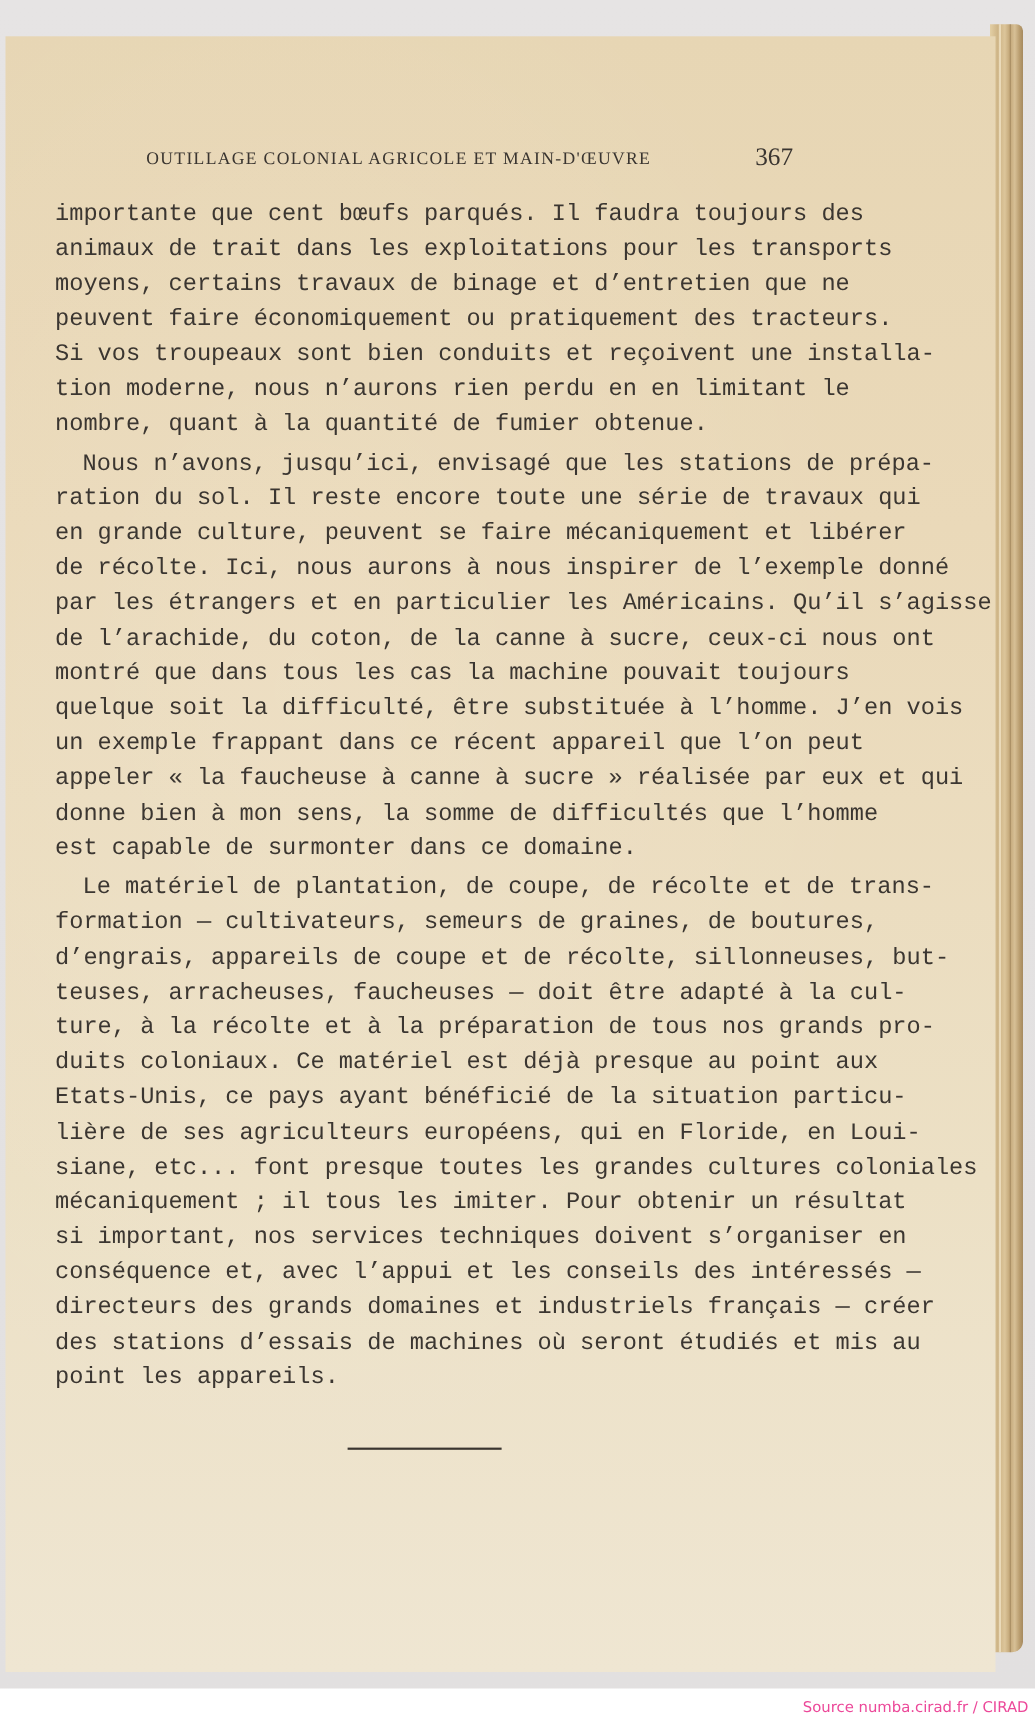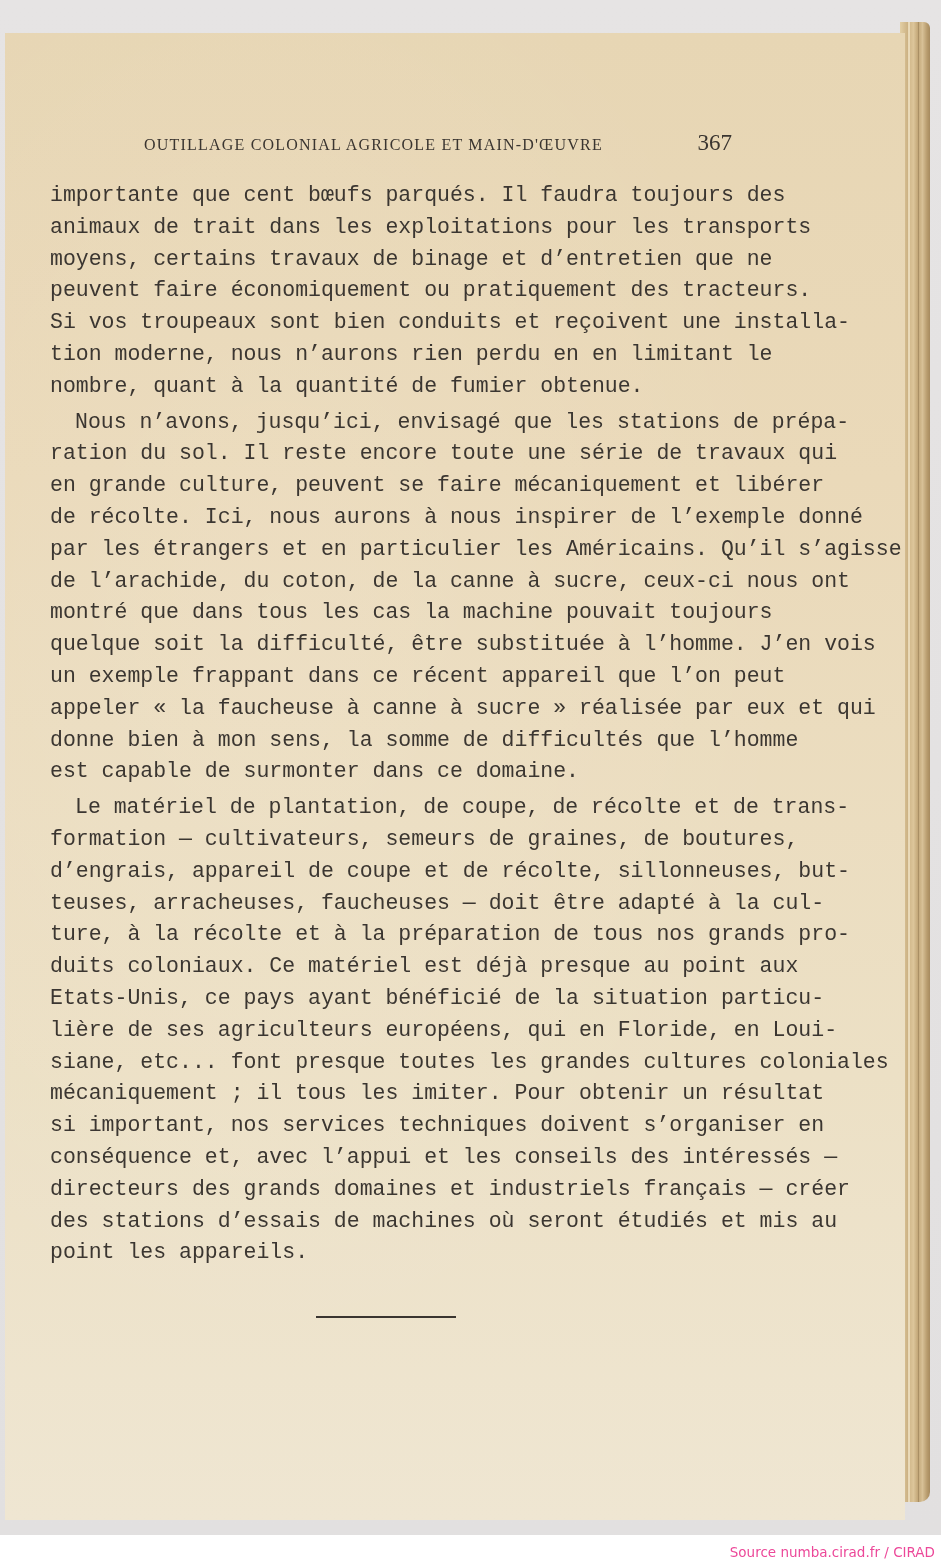--- a/index.html
+++ b/index.html
@@ -27,21 +27,20 @@
       content: ""; position: absolute; left: 8px; top: 0; width: 2px; height: 100%;
       background: rgba(250,240,215,0.6);
     }
     .page-edge::after {
       content: ""; position: absolute; left: 18px; top: 0; width: 1px; height: 100%;
       background: rgba(120,95,60,0.35);
     }
     .running-head {
       position: absolute; left: 133px; top: 130px; width: 590px; height: 30px;
       color: #3a3530;
-      margin-left: 11px;
     }
     .running-title {
       position: absolute; left: 0; top: 6px;
       font-family: "Liberation Serif", serif;
       font-size: 16px; letter-spacing: 1.2px; font-variant: small-caps;
     }
     .page-number {
       position: absolute; right: 2px; top: 0;
       font-family: "Liberation Serif", serif;
       font-size: 23px;
@@ -103,21 +102,21 @@
     <span class="line">montré que dans tous les cas la machine pouvait toujours</span>
     <span class="line">quelque soit la difficulté, être substituée à l’homme. J’en vois</span>
     <span class="line">un exemple frappant dans ce récent appareil que l’on peut</span>
     <span class="line">appeler « la faucheuse à canne à sucre » réalisée par eux et qui</span>
     <span class="line">donne bien à mon sens, la somme de difficultés que l’homme</span>
     <span class="line last">est capable de surmonter dans ce domaine.</span>
   </p>
   <p class="para">
     <span class="line indent">Le matériel de plantation, de coupe, de récolte et de trans-</span>
     <span class="line">formation — cultivateurs, semeurs de graines, de boutures,</span>
-    <span class="line">d’engrais, appareil de coupe et de récolte, sillonneuses, but-</span>
+    <span class="line">d’engrais, appareils de coupe et de récolte, sillonneuses, but-</span>
     <span class="line">teuses, arracheuses, faucheuses — doit être adapté à la cul-</span>
     <span class="line">ture, à la récolte et à la préparation de tous nos grands pro-</span>
     <span class="line">duits coloniaux. Ce matériel est déjà presque au point aux</span>
     <span class="line">Etats-Unis, ce pays ayant bénéficié de la situation particu-</span>
     <span class="line">lière de ses agriculteurs européens, qui en Floride, en Loui-</span>
     <span class="line">siane, etc... font presque toutes les grandes cultures coloniales</span>
     <span class="line">mécaniquement ; il tous les imiter. Pour obtenir un résultat</span>
     <span class="line">si important, nos services techniques doivent s’organiser en</span>
     <span class="line">conséquence et, avec l’appui et les conseils des intéressés —</span>
     <span class="line">directeurs des grands domaines et industriels français — créer</span>

